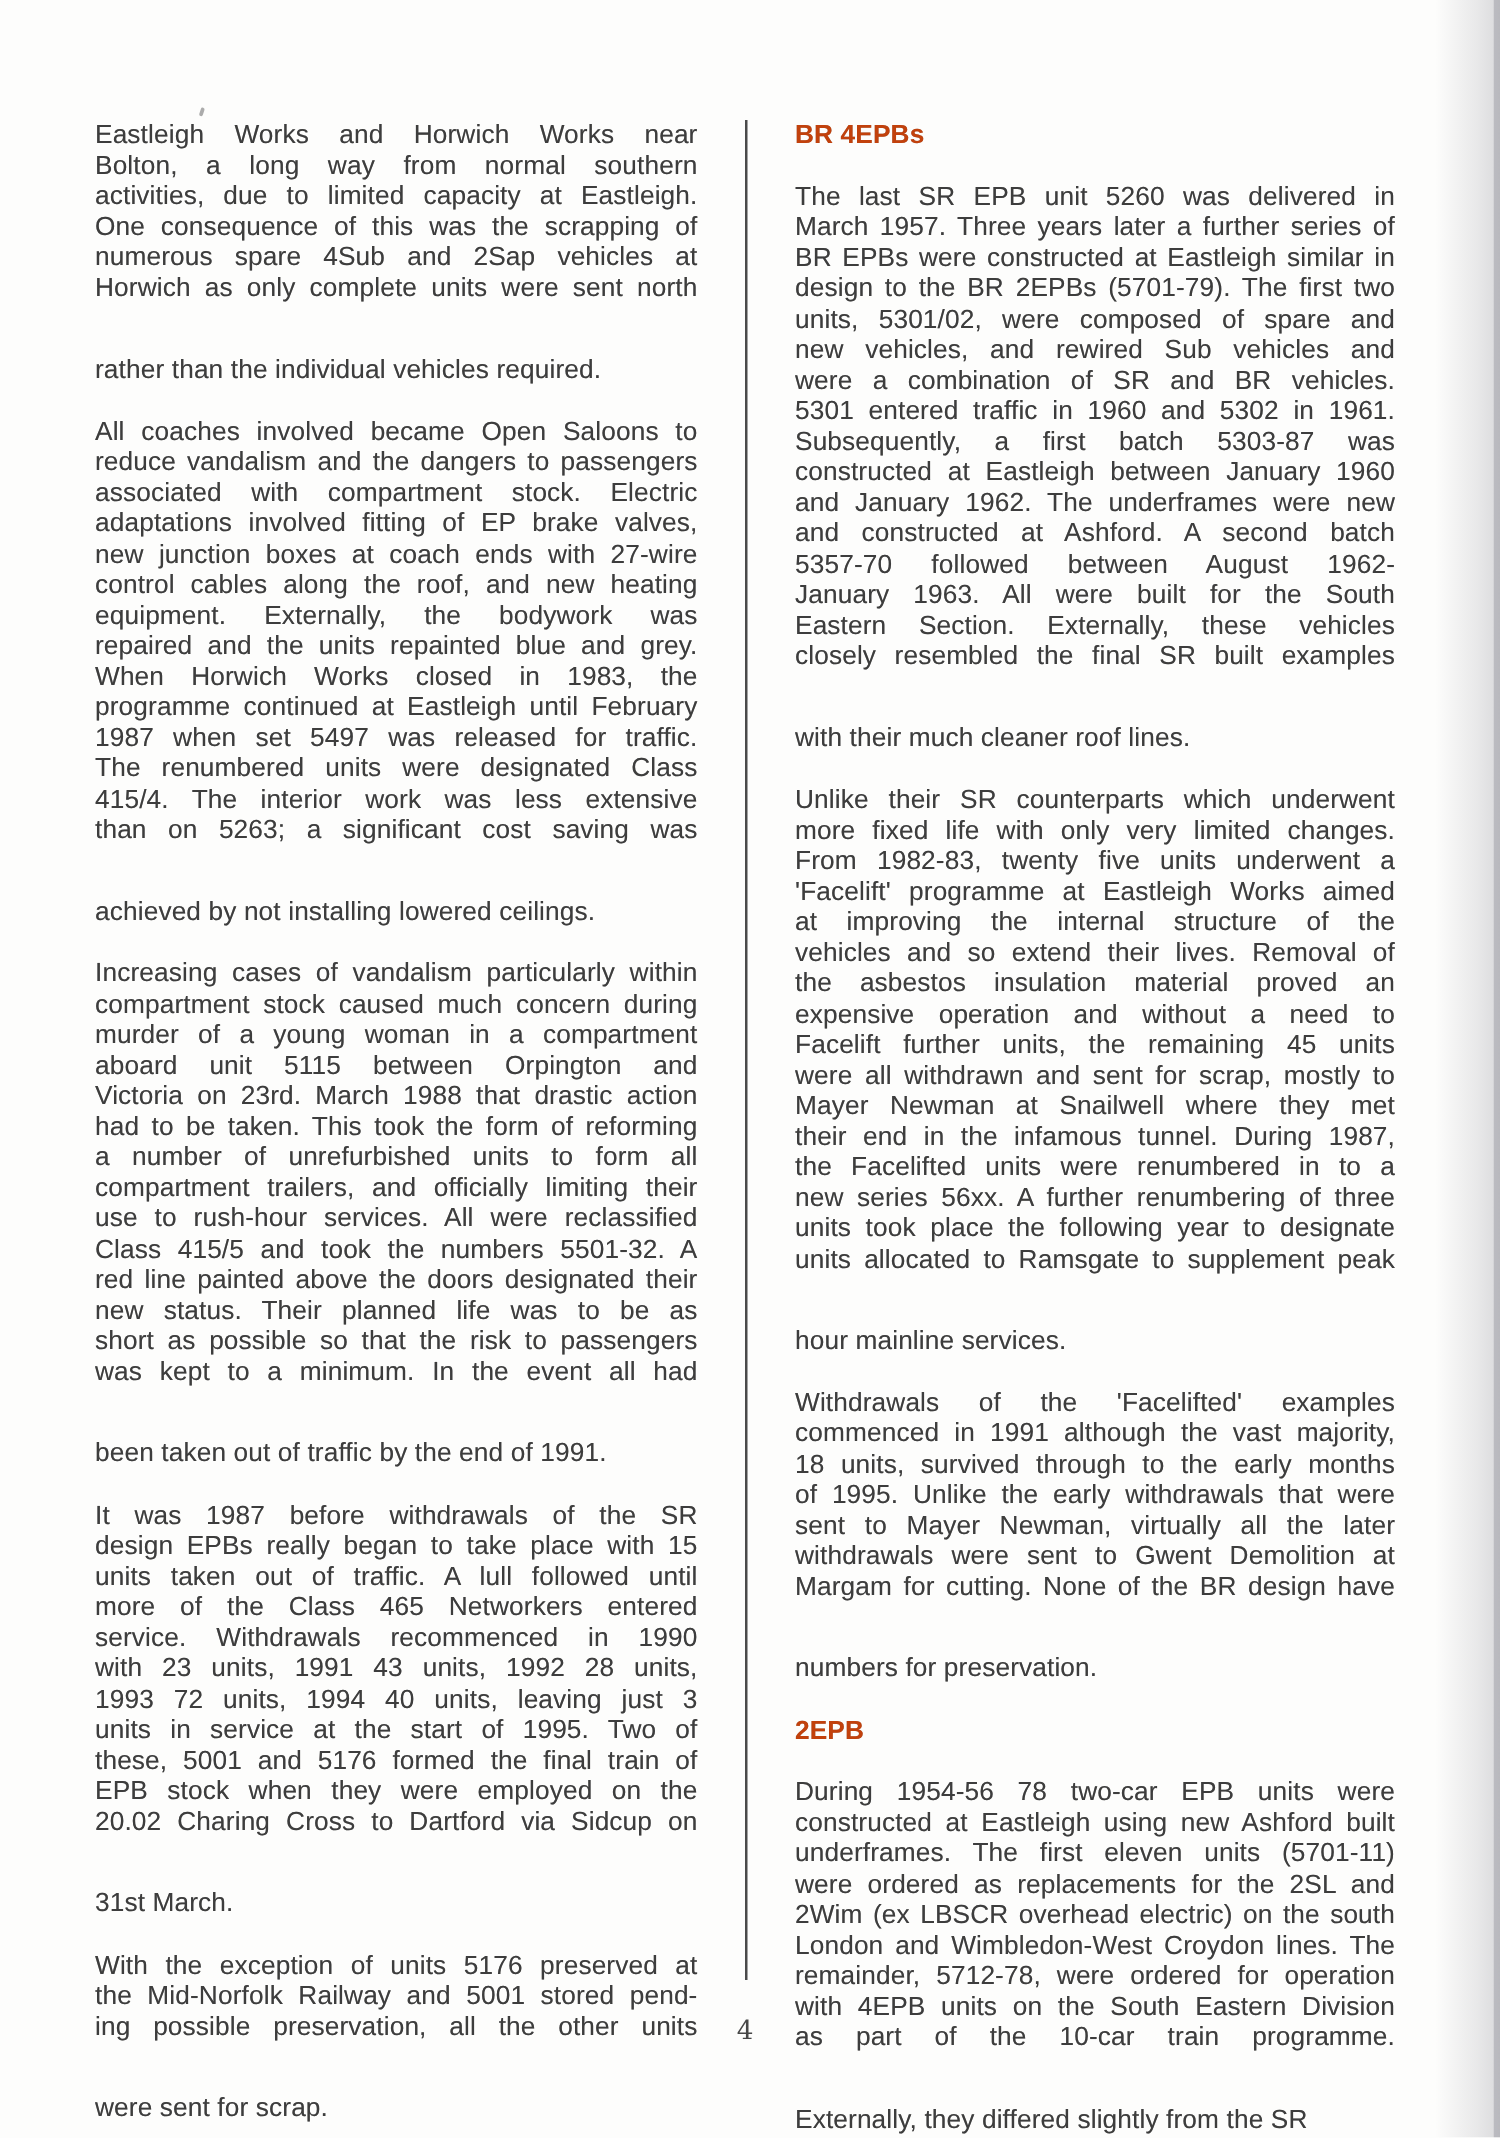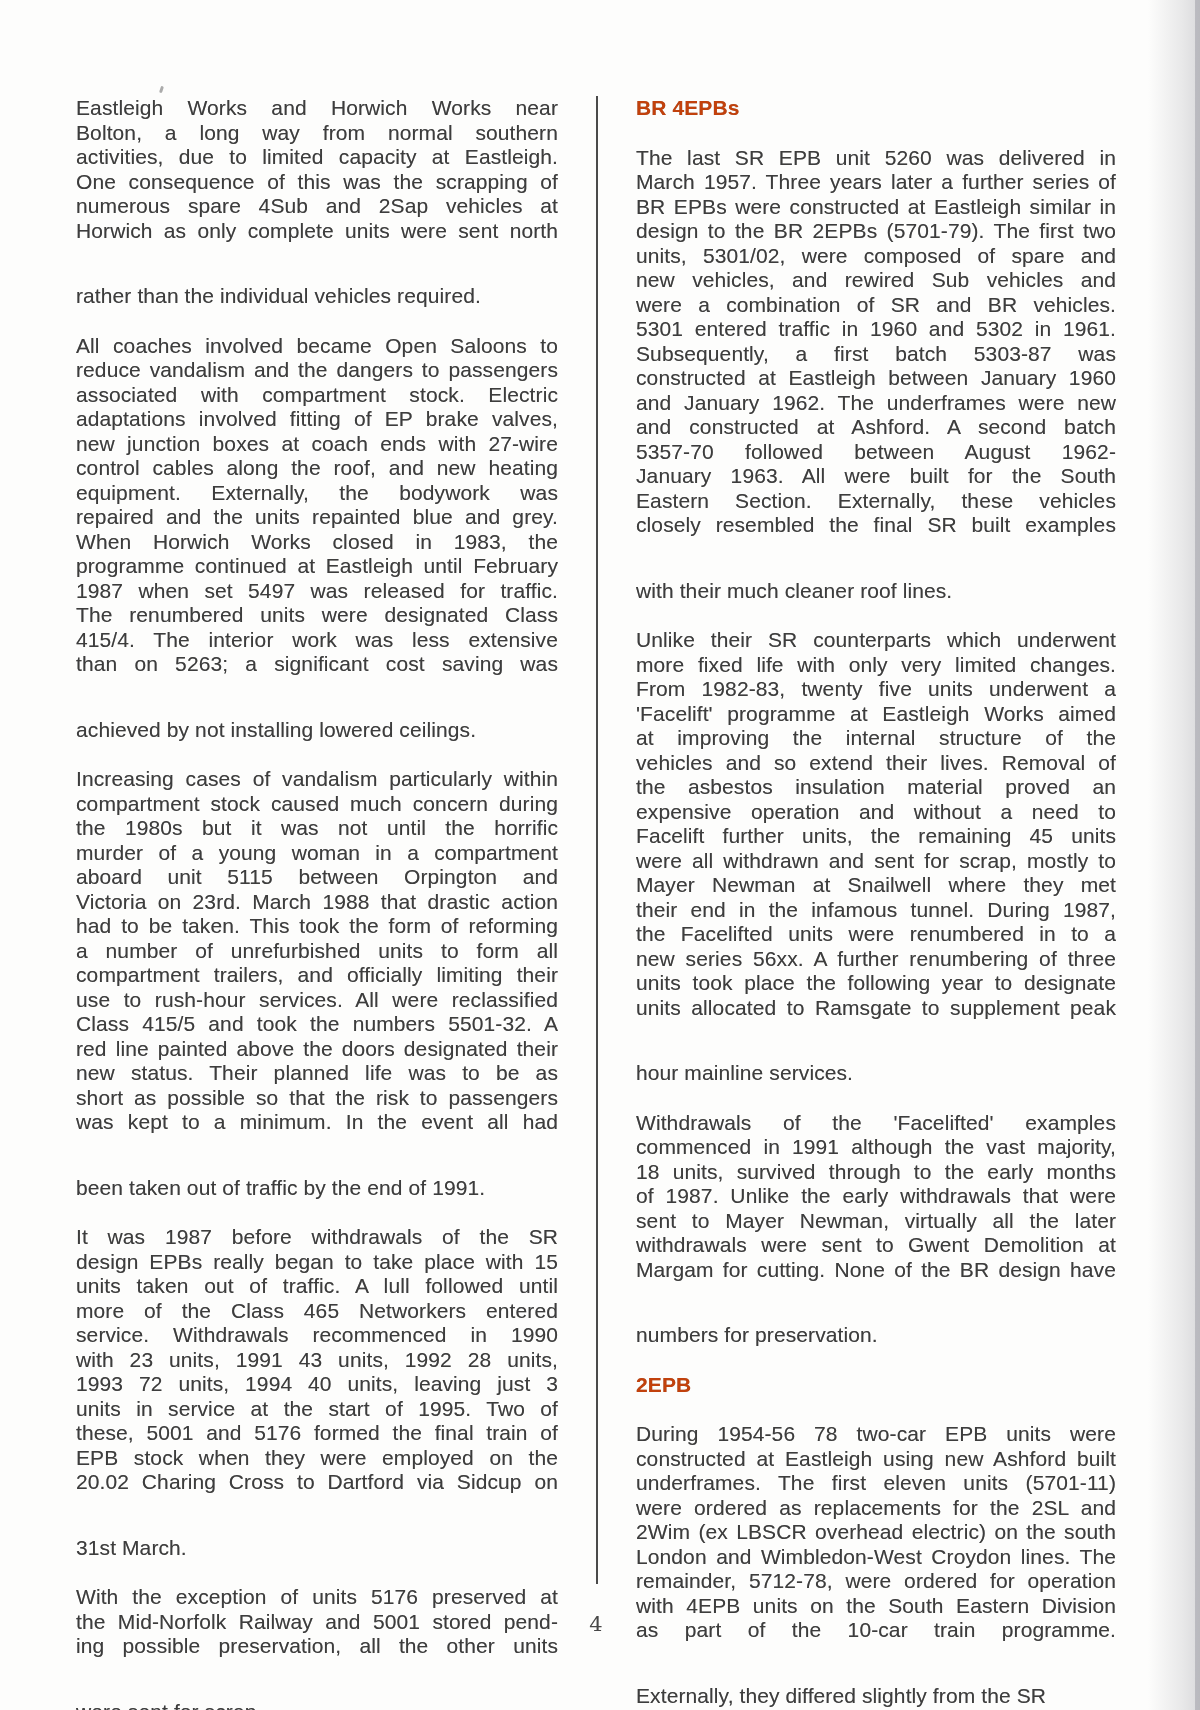--- a/index.html
+++ b/index.html
@@ -105,21 +105,20 @@
         <div class="line">programme continued at Eastleigh until February</div>
         <div class="line">1987 when set 5497 was released for traffic.</div>
         <div class="line">The renumbered units were designated Class</div>
         <div class="line">415/4. The interior work was less extensive</div>
         <div class="line">than on 5263; a significant cost saving was</div>
         <div class="line last">achieved by not installing lowered ceilings.</div>
       </div>
       <div class="para">
         <div class="line">Increasing cases of vandalism particularly within</div>
         <div class="line">compartment stock caused much concern during</div>
-        <div class="line">the 1980s but it was not until the horrific</div>
         <div class="line">murder of a young woman in a compartment</div>
         <div class="line">aboard unit 5115 between Orpington and</div>
         <div class="line">Victoria on 23rd. March 1988 that drastic action</div>
         <div class="line">had to be taken. This took the form of reforming</div>
         <div class="line">a number of unrefurbished units to form all</div>
         <div class="line">compartment trailers, and officially limiting their</div>
         <div class="line">use to rush-hour services. All were reclassified</div>
         <div class="line">Class 415/5 and took the numbers 5501-32. A</div>
         <div class="line">red line painted above the doors designated their</div>
         <div class="line">new status. Their planned life was to be as</div>
@@ -188,21 +187,21 @@
         <div class="line">the Facelifted units were renumbered in to a</div>
         <div class="line">new series 56xx. A further renumbering of three</div>
         <div class="line">units took place the following year to designate</div>
         <div class="line">units allocated to Ramsgate to supplement peak</div>
         <div class="line last">hour mainline services.</div>
       </div>
       <div class="para">
         <div class="line">Withdrawals of the 'Facelifted' examples</div>
         <div class="line">commenced in 1991 although the vast majority,</div>
         <div class="line">18 units, survived through to the early months</div>
-        <div class="line">of 1987. Unlike the early withdrawals that were</div>
+        <div class="line">of 1995. Unlike the early withdrawals that were</div>
         <div class="line">sent to Mayer Newman, virtually all the later</div>
         <div class="line">withdrawals were sent to Gwent Demolition at</div>
         <div class="line">Margam for cutting. None of the BR design have</div>
         <div class="line last">numbers for preservation.</div>
       </div>
       <div class="heading">2EPB</div>
       <div class="para">
         <div class="line">During 1954-56 78 two-car EPB units were</div>
         <div class="line">constructed at Eastleigh using new Ashford built</div>
         <div class="line">underframes. The first eleven units (5701-11)</div>

